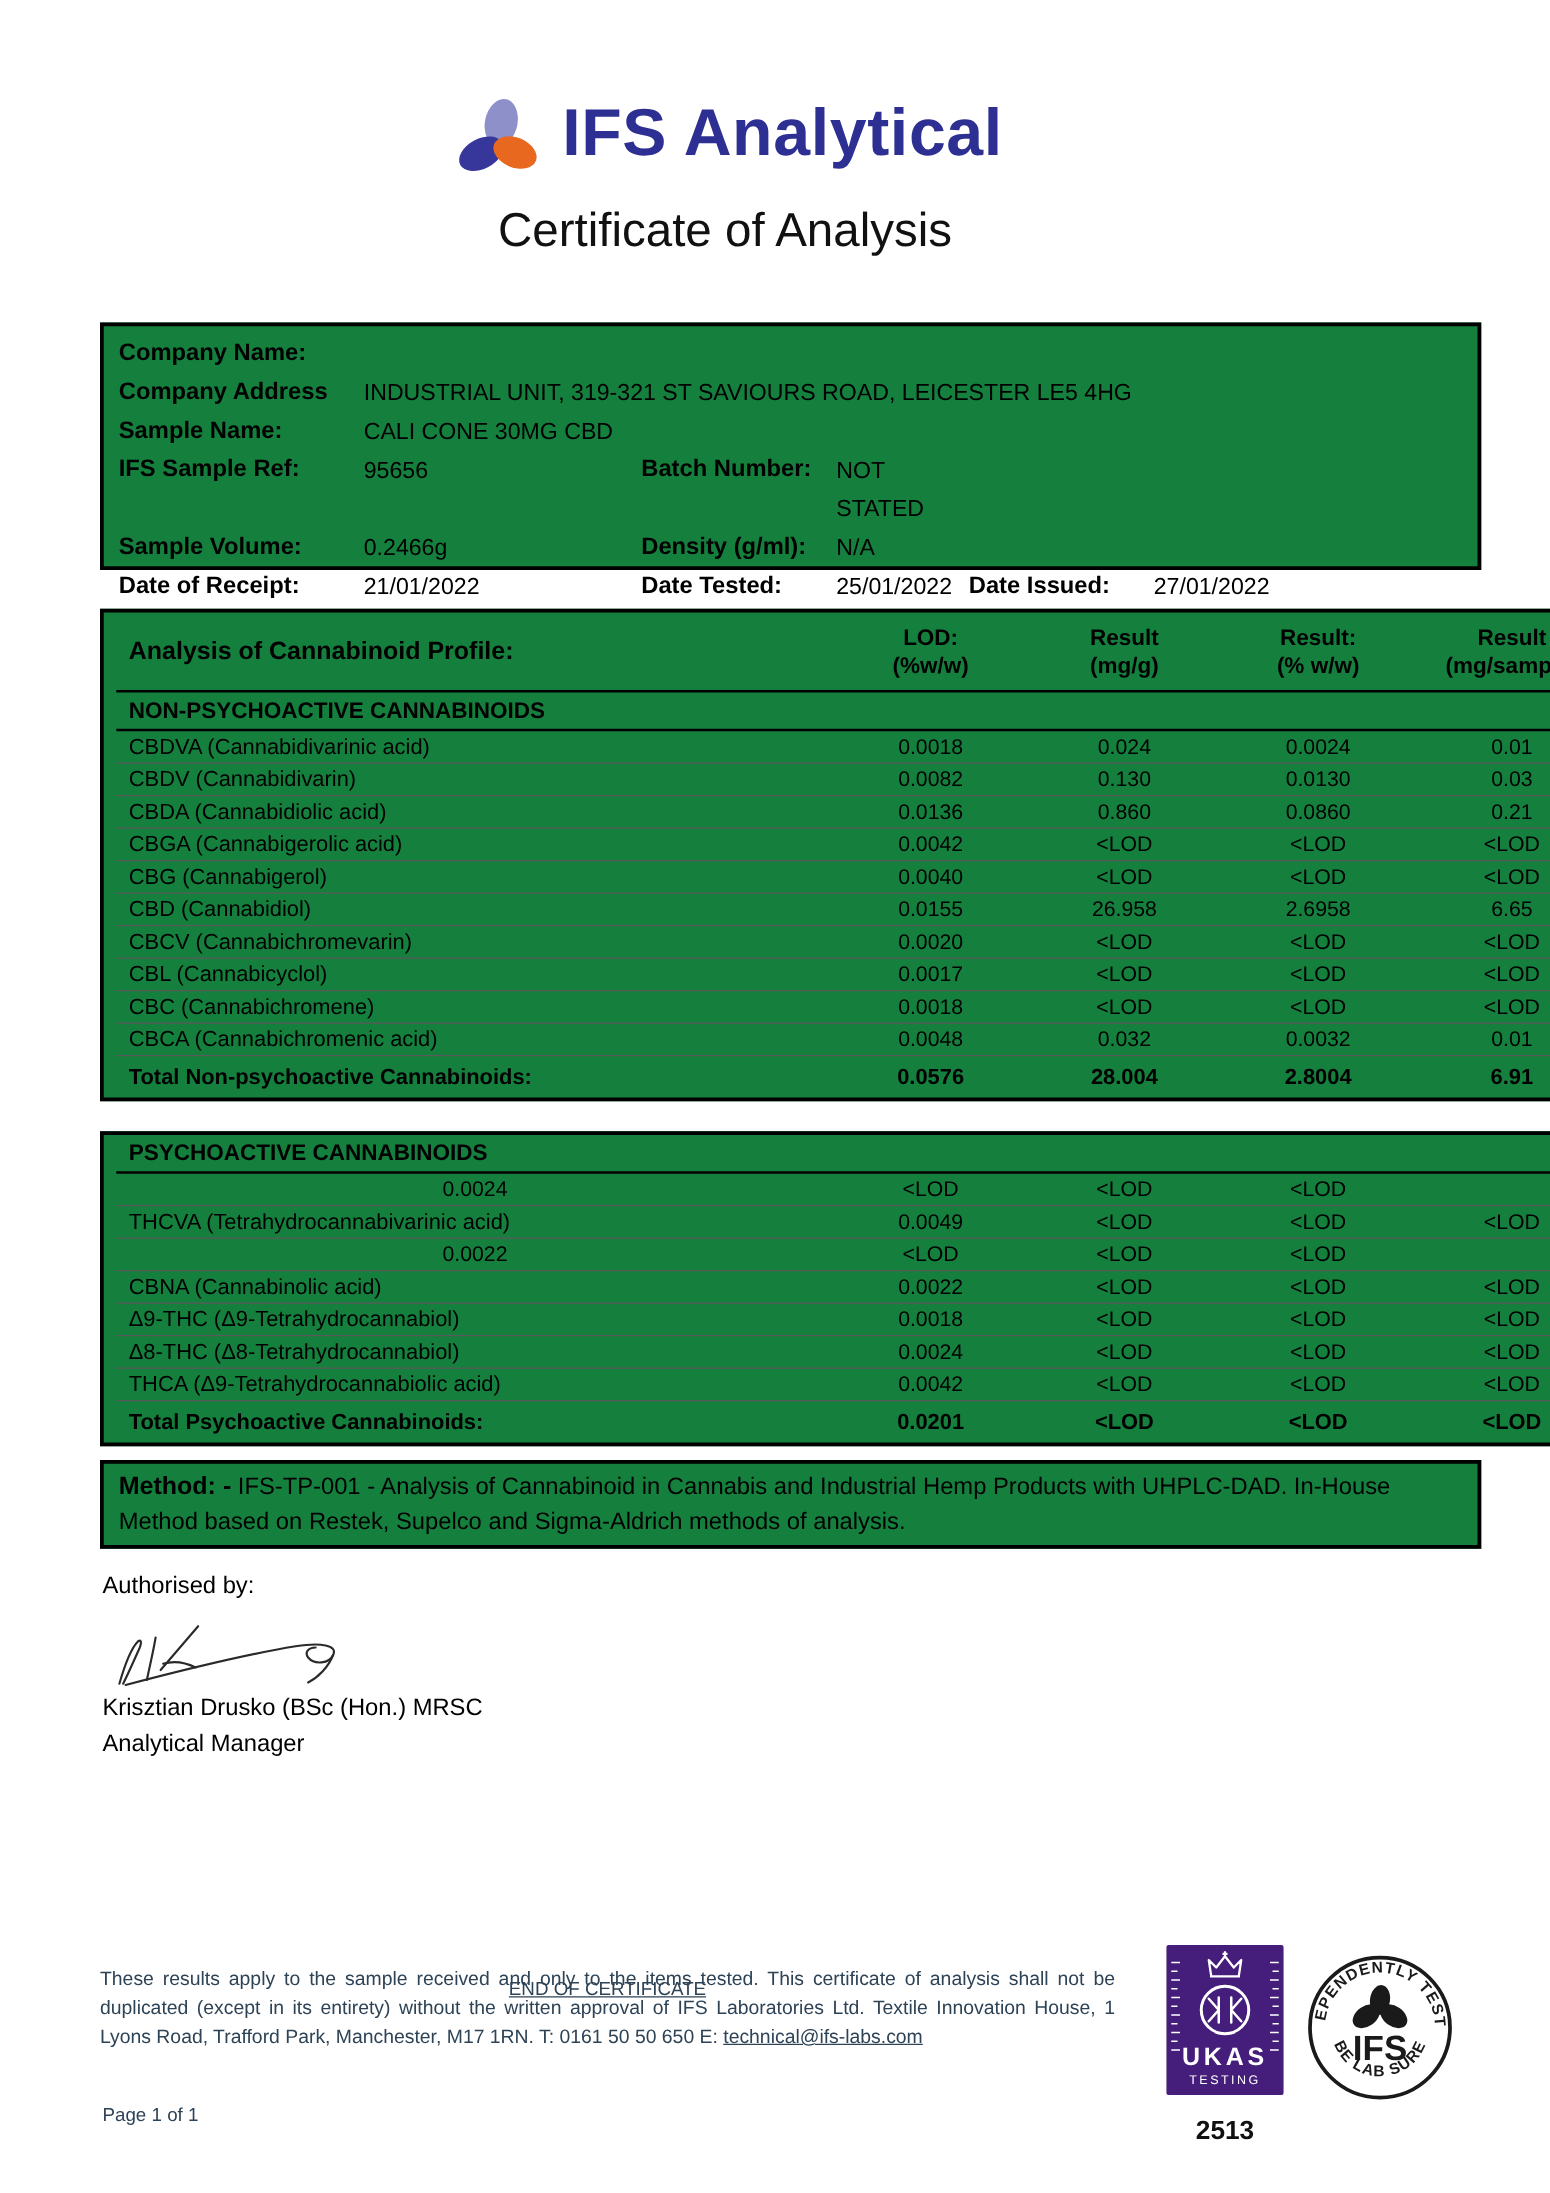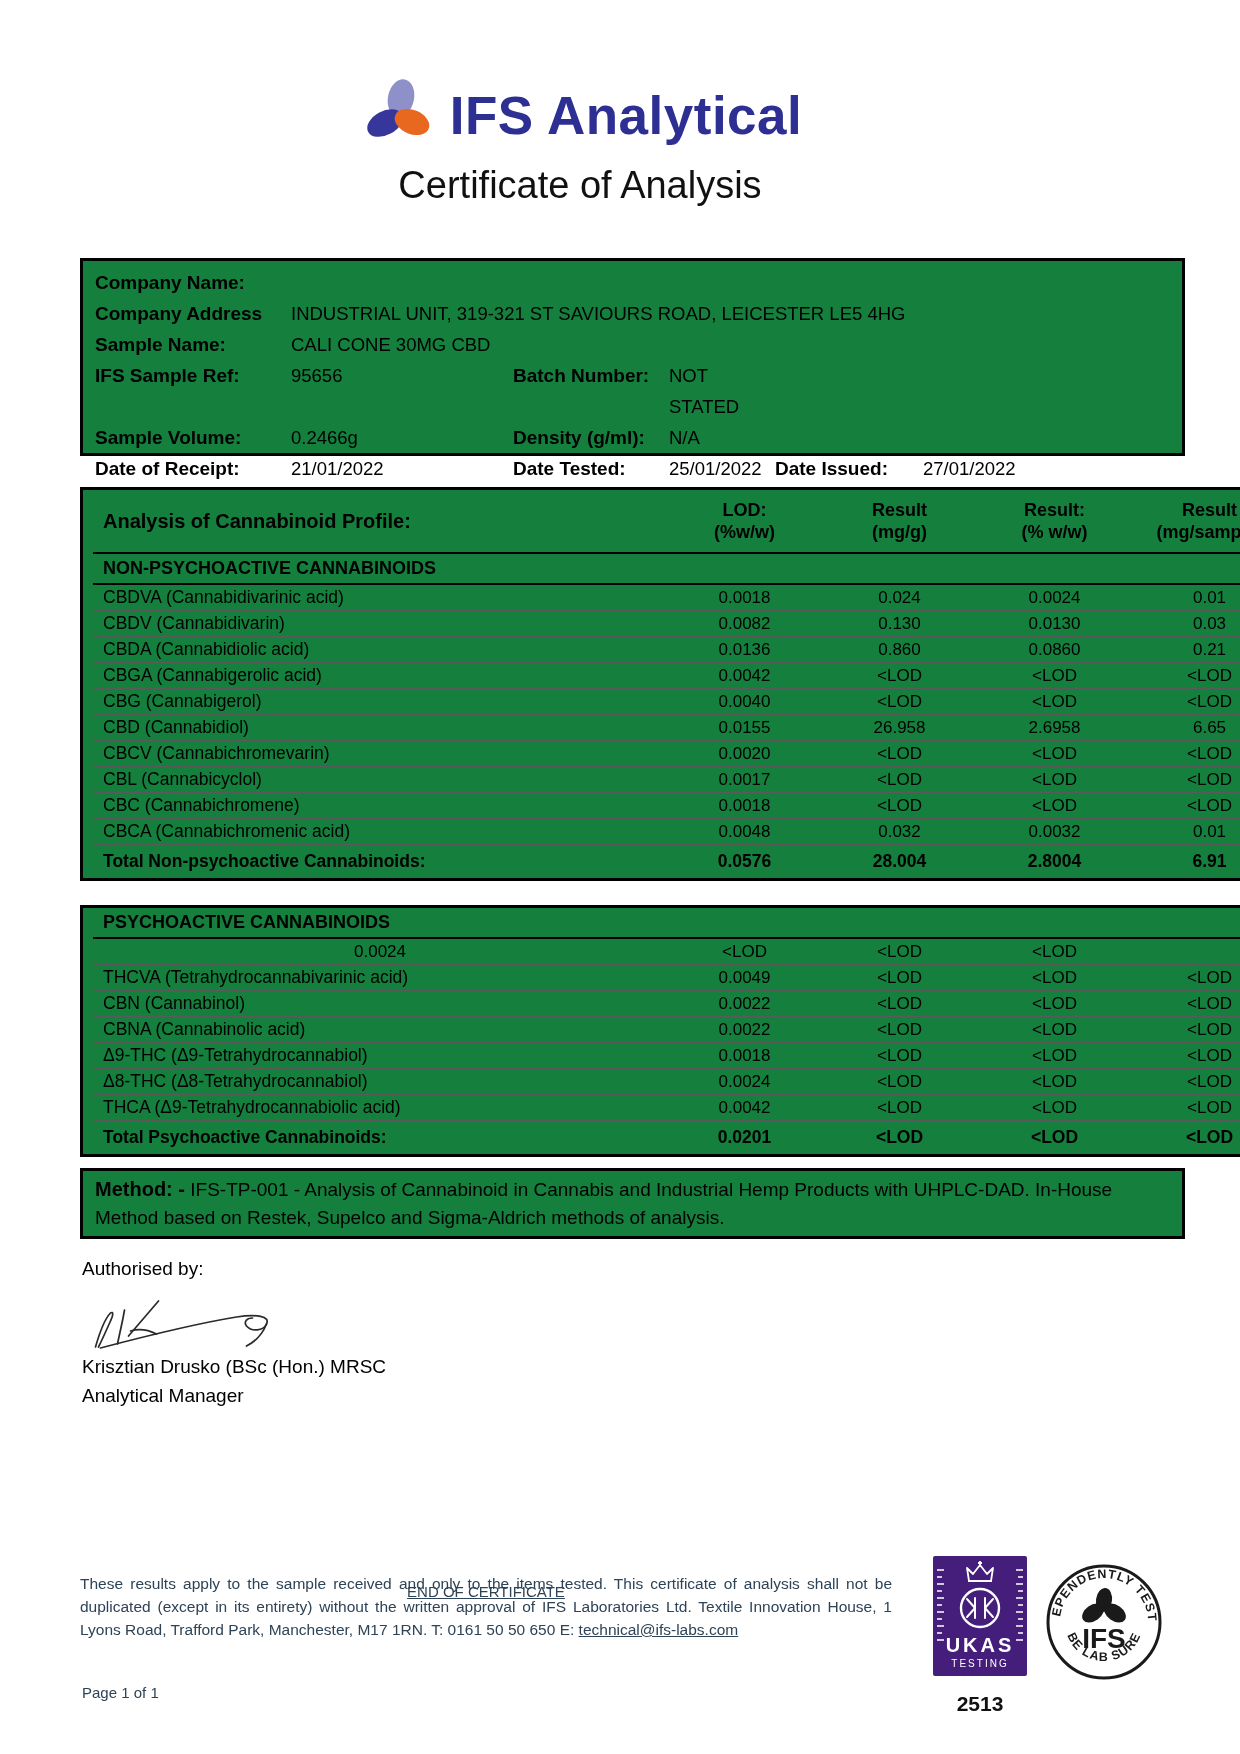--- a/index.html
+++ b/index.html
@@ -1,21 +1,21 @@
 <!DOCTYPE html>
 <html><head>
 <meta charset="utf-8">
 <style>
   html,body{margin:0;padding:0;background:#fff;}
   .page{
     position:relative; width:1240px; height:1754px; background:#ffffff;
     font-family:"Liberation Sans", sans-serif; color:#000; overflow:hidden;
   }
   
-  .brand{position:absolute; top:76px; left:0; width:1160px; display:flex; justify-content:center; align-items:flex-end; gap:16px;}
+  .brand{position:absolute; top:76px; left:0; width:1160px; display:flex; justify-content:center; align-items:flex-start; gap:16px;}
   .brand-name{font-size:53px; font-weight:bold; color:#2d3092; letter-spacing:0.5px;}
   .cert-title{position:absolute; top:164px; left:0; width:1160px; text-align:center; font-size:38px; color:#111;}
   
   .panel{background:#15803d; border:3px solid #000; box-sizing:border-box;}
   .info{position:absolute; left:80px; top:258px; width:1105px; height:198px; padding:6px 12px 4px 12px; font-size:19px;}
   .irow{display:grid; grid-template-columns:196px 222px 156px 106px 148px 1fr; line-height:31px;}
   .ilabel{font-weight:bold;}
   .ival{font-size:18.5px;}
   .span-rest{grid-column:2 / -1;}
   
@@ -221,21 +221,20 @@
 
         <div class="trow">
           <div class="cname">THCVA (Tetrahydrocannabivarinic acid)</div>
           <div class="cnum">0.0049</div>
           <div class="cnum">&lt;LOD</div>
           <div class="cnum">&lt;LOD</div>
           <div class="cnum">&lt;LOD</div>
         </div>
 
         <div class="trow">
-          <div class="cname">CBN (Cannabinol)</div>
           <div class="cnum">0.0022</div>
           <div class="cnum">&lt;LOD</div>
           <div class="cnum">&lt;LOD</div>
           <div class="cnum">&lt;LOD</div>
         </div>
 
         <div class="trow">
           <div class="cname">CBNA (Cannabinolic acid)</div>
           <div class="cnum">0.0022</div>
           <div class="cnum">&lt;LOD</div>

